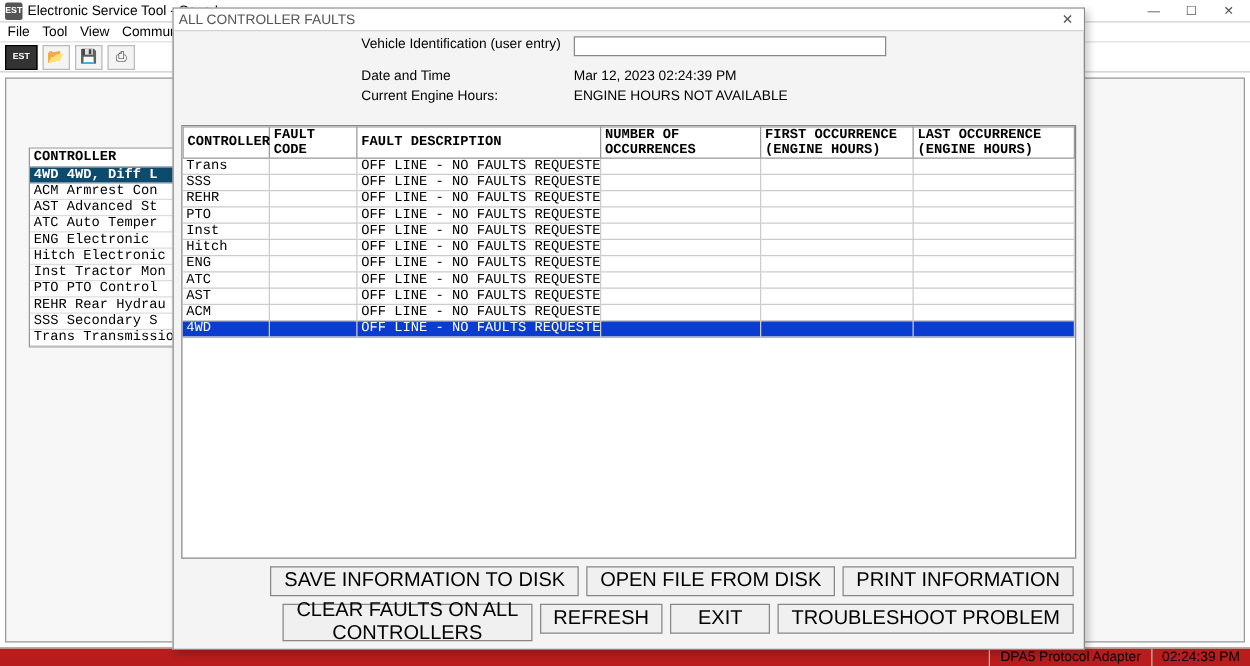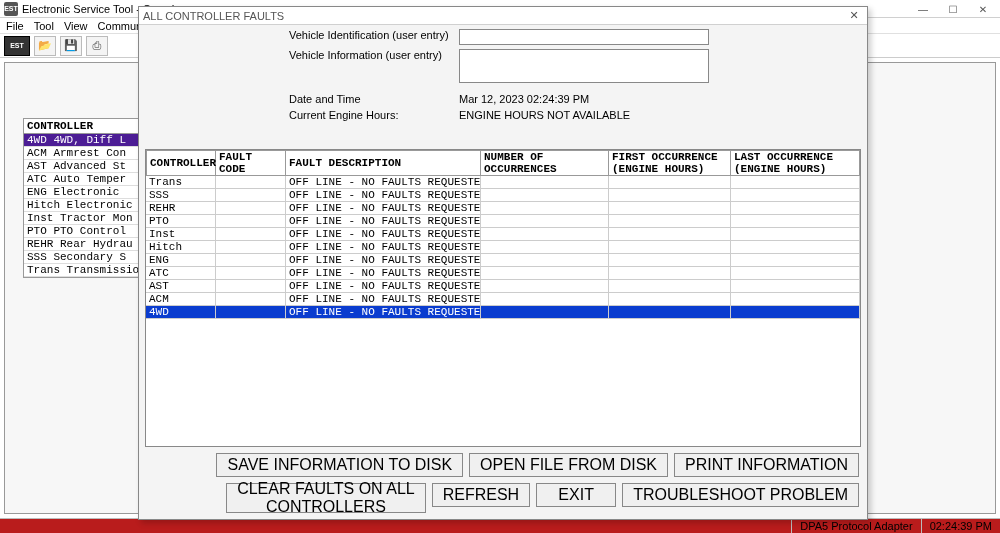--- a/index.html
+++ b/index.html
@@ -84,21 +84,21 @@
   }
   .behind-table .hdr {
     background:#fff; border-bottom:1px solid #999;
     padding:1px 3px; font-weight:bold;
   }
   .behind-table .row {
     padding:0 3px; white-space:nowrap; overflow:hidden;
     border-bottom:1px solid #ddd;
     height:13px; line-height:13px;
   }
-  .behind-table .row.sel { background:#4c1d95; color:#fff; }
+  .behind-table .row.sel { background:#0c4a6e; color:#fff;font-weight:bold; }
   .statusbar {
     position:absolute; left:0; right:0; bottom:0;
     height:15px; border-top:1px solid #bbb;
     display:flex; justify-content:flex-end; align-items:center;
     font-size:11px; color:#000; background:#b91c1c;
   }
   .statusbar .seg {
     border-left:1px solid #bbb; padding:0 8px; height:100%;
     display:flex; align-items:center;
   }
@@ -118,21 +118,21 @@
     border-bottom:1px solid #d0d0d0;
     display:flex; align-items:center; justify-content:space-between;
     padding:0 4px;
     font-size:11px; color:#555;
   }
   .dlg-close {
     width:18px; height:14px; display:flex; align-items:center; justify-content:center;
     color:#555; font-size:11px;
   }
   .dlg-header {
-    padding: 4px 14px 24px 150px;
+    padding: 4px 14px 13px 150px;
     font-size:11px; color:#000;
   }
   .dlg-header .row { display:flex; align-items:flex-start; margin-bottom:4px; }
   .dlg-header .lbl { width: 170px; }
   .dlg-header input {
     width: 250px; height:16px;
     border:1px solid #888; font-size:11px; padding:0 2px;
   }
   .dlg-header textarea {
     width:250px; height:34px; border:1px solid #888; font-size:11px;
@@ -232,24 +232,20 @@
   <div class="dlg-titlebar">
     <span>ALL CONTROLLER FAULTS</span>
     <span class="dlg-close">✕</span>
   </div>
 
   <div class="dlg-header">
     <div class="row">
       <span class="lbl">Vehicle Identification (user entry)</span>
       <input type="text" value="" style="">
     </div>
-    <div class="row">
-      <span class="lbl">Vehicle Information (user entry)</span>
-      <textarea style=""></textarea>
-    </div>
     <div style="height:6px"></div>
     <div class="row">
       <span class="lbl">Date and Time</span>
       <span class="val">Mar 12, 2023    02:24:39 PM</span>
     </div>
     <div class="row">
       <span class="lbl">Current Engine Hours:</span>
       <span class="val">ENGINE HOURS NOT AVAILABLE</span>
     </div>
   </div>

